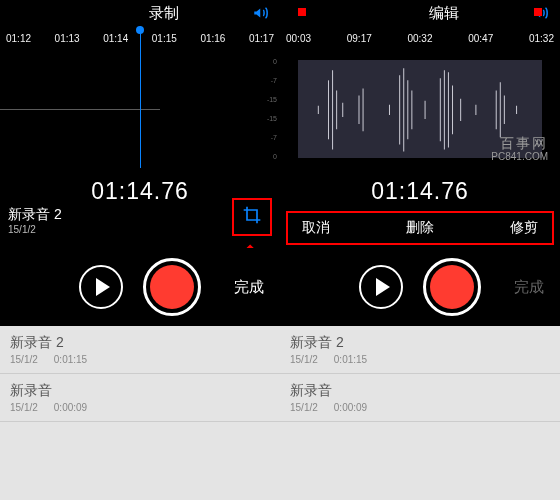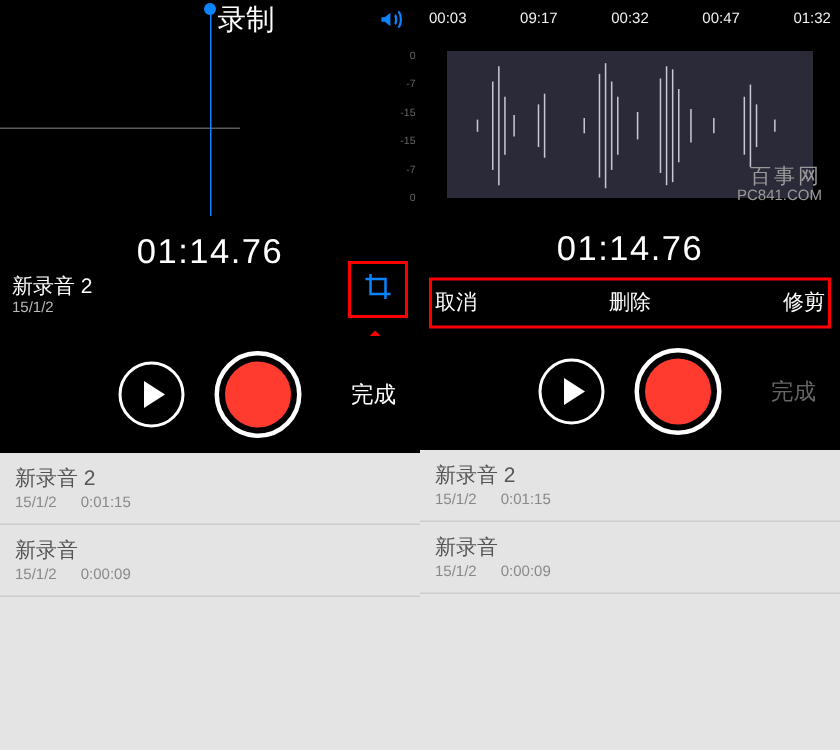--- a/index.html
+++ b/index.html
@@ -19,21 +19,21 @@
       background: #000;
     }
     .header {
       height: 26px;
       display: flex;
       align-items: center;
       justify-content: center;
       position: relative;
       color: #fff;
     }
-    .header-title { font-size: 19px; margin-left: 48px; }
+    .header-title { font-size: 15px; margin-left: 48px; }
     .speaker-icon {
       position: absolute;
       right: 10px;
       top: 4px;
       color: #0a84ff;
     }
     .timeline {
       height: 24px;
       display: flex;
       align-items: center;
@@ -160,21 +160,21 @@
       position: absolute;
       right: 19px;
       top: 74px;
       color: red;
       font-size: 26px;
       line-height: 1;
     }
     .edit-actions {
       display: flex;
       justify-content: space-between;
-      padding: 6px 2px;
+      padding: 6px 14px;
       border: 2px solid red;
       margin: 6px 6px 0 6px;
       color: #fff;
       font-size: 14px;
     }
     .controls {
       height: 78px;
       display: flex;
       align-items: center;
       justify-content: center;
@@ -238,20 +238,28 @@
   <div class="header">
     <span class="header-title">录制</span>
     <span class="speaker-icon">
       <svg width="18" height="18" viewBox="0 0 24 24" fill="none" stroke="currentColor" stroke-width="2">
           <path d="M3 10v4h3l5 4V6l-5 4H3z" fill="currentColor" stroke="none"></path>
           <path d="M15 8c1.5 1 1.5 7 0 8"></path>
           <path d="M18 5c3 2 3 12 0 14"></path>
         </svg>
     </span>
   </div>
+  <div class="timeline">
+    <span>01:12</span>
+    <span>01:13</span>
+    <span>01:14</span>
+    <span>01:15</span>
+    <span>01:16</span>
+    <span>01:17</span>
+  </div>
   <div class="wave-area">
     <div class="flat-wave"></div>
     <div class="scale">
       <span>0</span>
       <span>-7</span>
       <span>-15</span>
       <span>-15</span>
       <span>-7</span>
       <span>0</span>
     </div>
@@ -296,20 +304,30 @@
       <div class="name">新录音</div>
       <div class="meta">
         <span>15/1/2</span>
         <span>0:00:09</span>
       </div>
     </div>
   </div>
 </div>
 
 <div class="pane">
+  <div class="header">
+    <span class="header-title">编辑</span>
+    <span class="speaker-icon">
+      <svg width="18" height="18" viewBox="0 0 24 24" fill="none" stroke="currentColor" stroke-width="2">
+          <path d="M3 10v4h3l5 4V6l-5 4H3z" fill="currentColor" stroke="none"></path>
+          <path d="M15 8c1.5 1 1.5 7 0 8"></path>
+          <path d="M18 5c3 2 3 12 0 14"></path>
+        </svg>
+    </span>
+  </div>
   <div class="timeline">
     <span>00:03</span>
     <span>09:17</span>
     <span>00:32</span>
     <span>00:47</span>
     <span>01:32</span>
     <div class="trim-handle left"></div>
     <div class="trim-handle right"></div>
   </div>
   <div class="wave-area">

